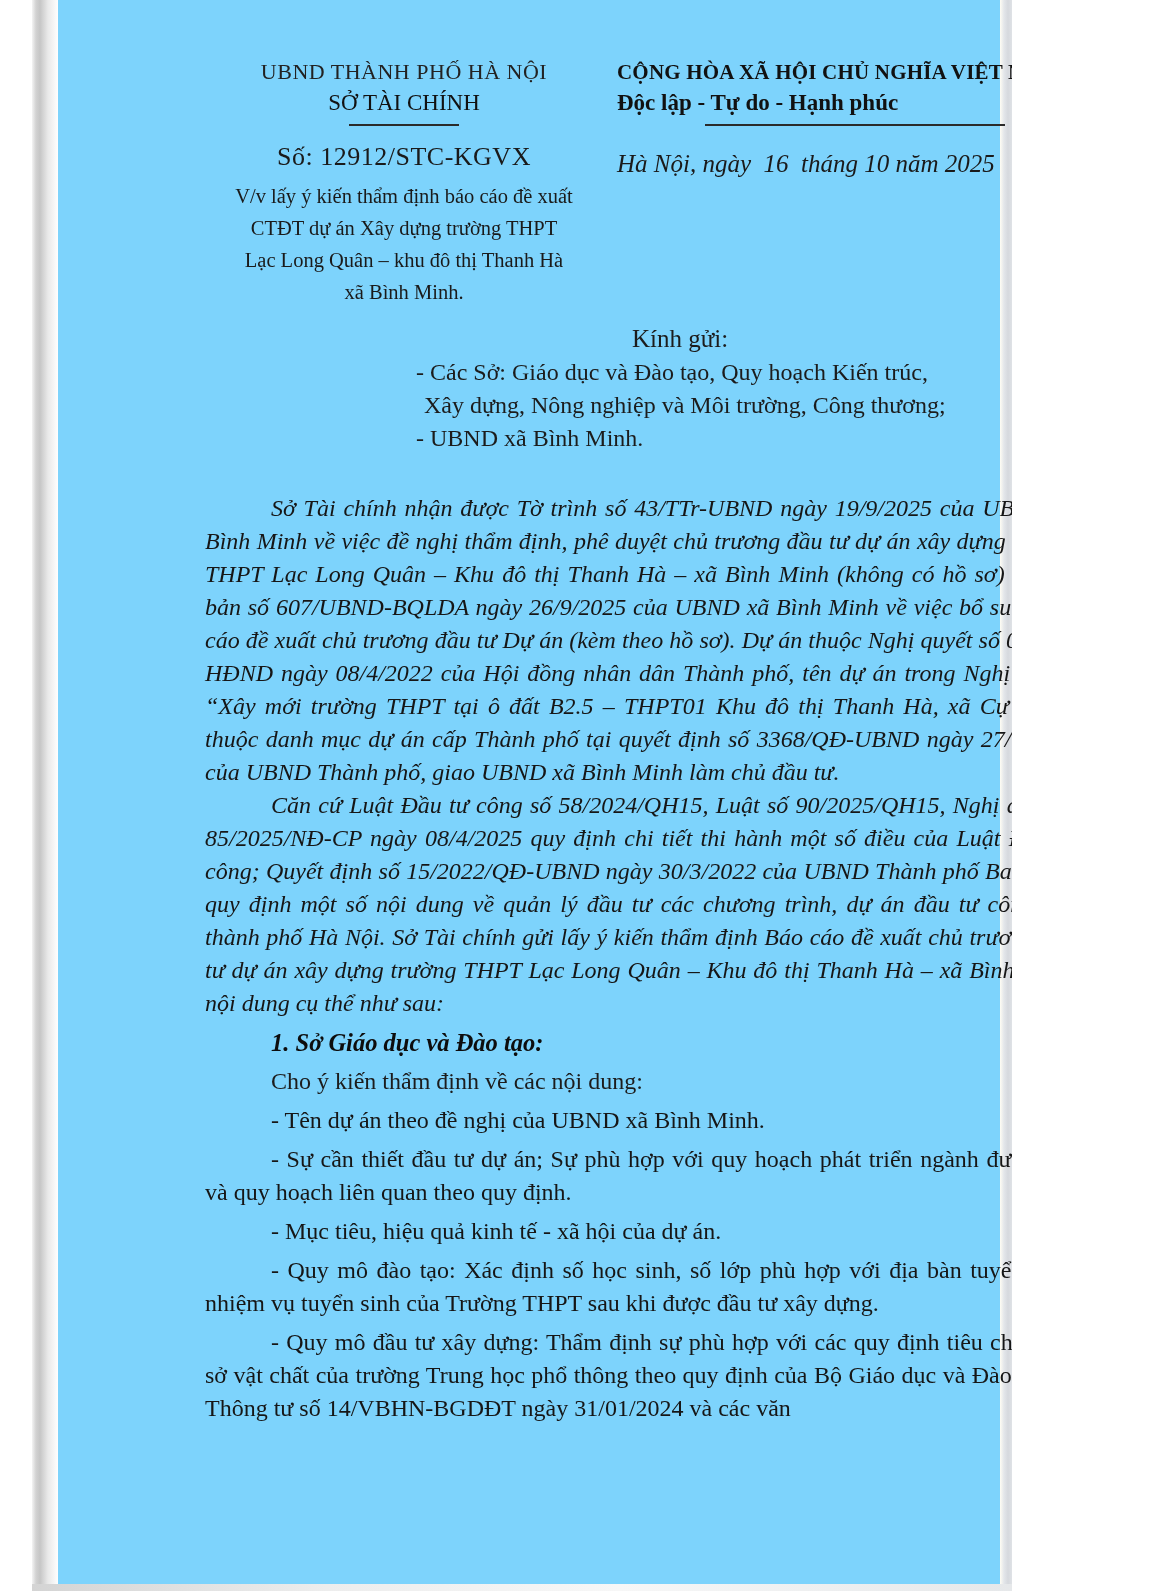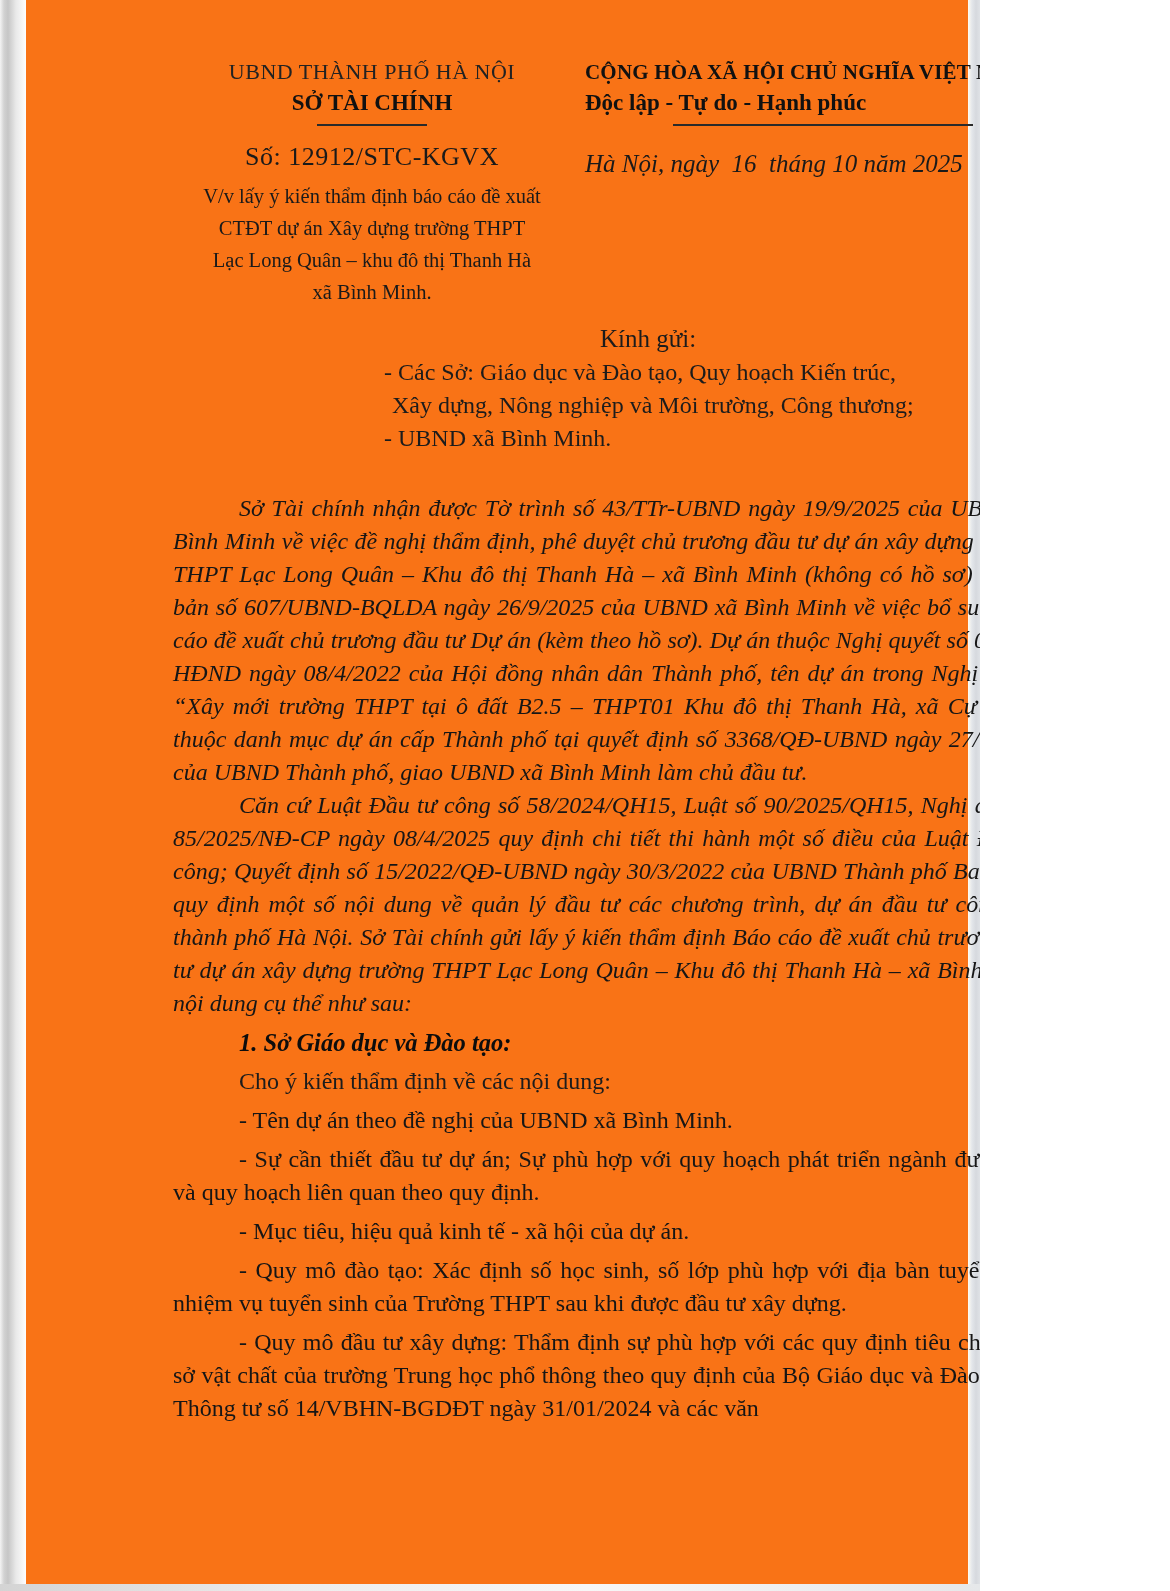--- a/index.html
+++ b/index.html
@@ -11,22 +11,23 @@
     height: 1591px;
     background: #ffffff;
     font-family: "Liberation Serif", "DejaVu Serif", serif;
     color: #1c1c1c;
     overflow: hidden;
   }
   .page {
     position: relative;
     width: 980px;
     height: 1591px;
-    background: #f97316;
+    background: #7dd3fc;
     overflow: hidden;
+    margin-left: 32px;
   }
   
   .scan-edge-left {
     position: absolute; left: 0; top: 0; bottom: 0; width: 26px;
     background: linear-gradient(90deg, #f4f4f4 0px, #d2d2d2 4px, #c6c6c6 8px, #e9e9e9 16px, #fefefe 26px);
   }
   .scan-edge-right {
     position: absolute; right: 0; top: 0; bottom: 0; width: 12px;
     background: linear-gradient(90deg, #fffdf4 0px, #e3e6ea 4px, #d6d9de 8px, #dfe2e6 12px);
   }
@@ -41,21 +42,21 @@
     width: 873px;
   }
   .top-block { display: flex; }
   .col-left  { width: 398px; text-align: center; flex: none; }
   .col-right { flex: 1; position: relative; left: 14px; }
 
   .org-parent {
     font-size: 22px; line-height: 28px; letter-spacing: 0.5px; color: #222;
   }
   .org-name {
-    font-size: 23px; line-height: 29px; font-weight: bold; color: #111; margin-top: 2px;
+    font-size: 23px; line-height: 29px; font-weight: normal; color: #111; margin-top: 2px;
   }
   .rule { height: 0; border-top: 2px solid #2a2a2a; margin: 7px auto 0; }
   .rule-left  { width: 110px; }
   .rule-right { width: 300px; }
 
   .doc-number {
     font-size: 26px; line-height: 32px; margin-top: 15px; color: #1a1a1a;
     letter-spacing: 0.5px;
   }
   .subject {

